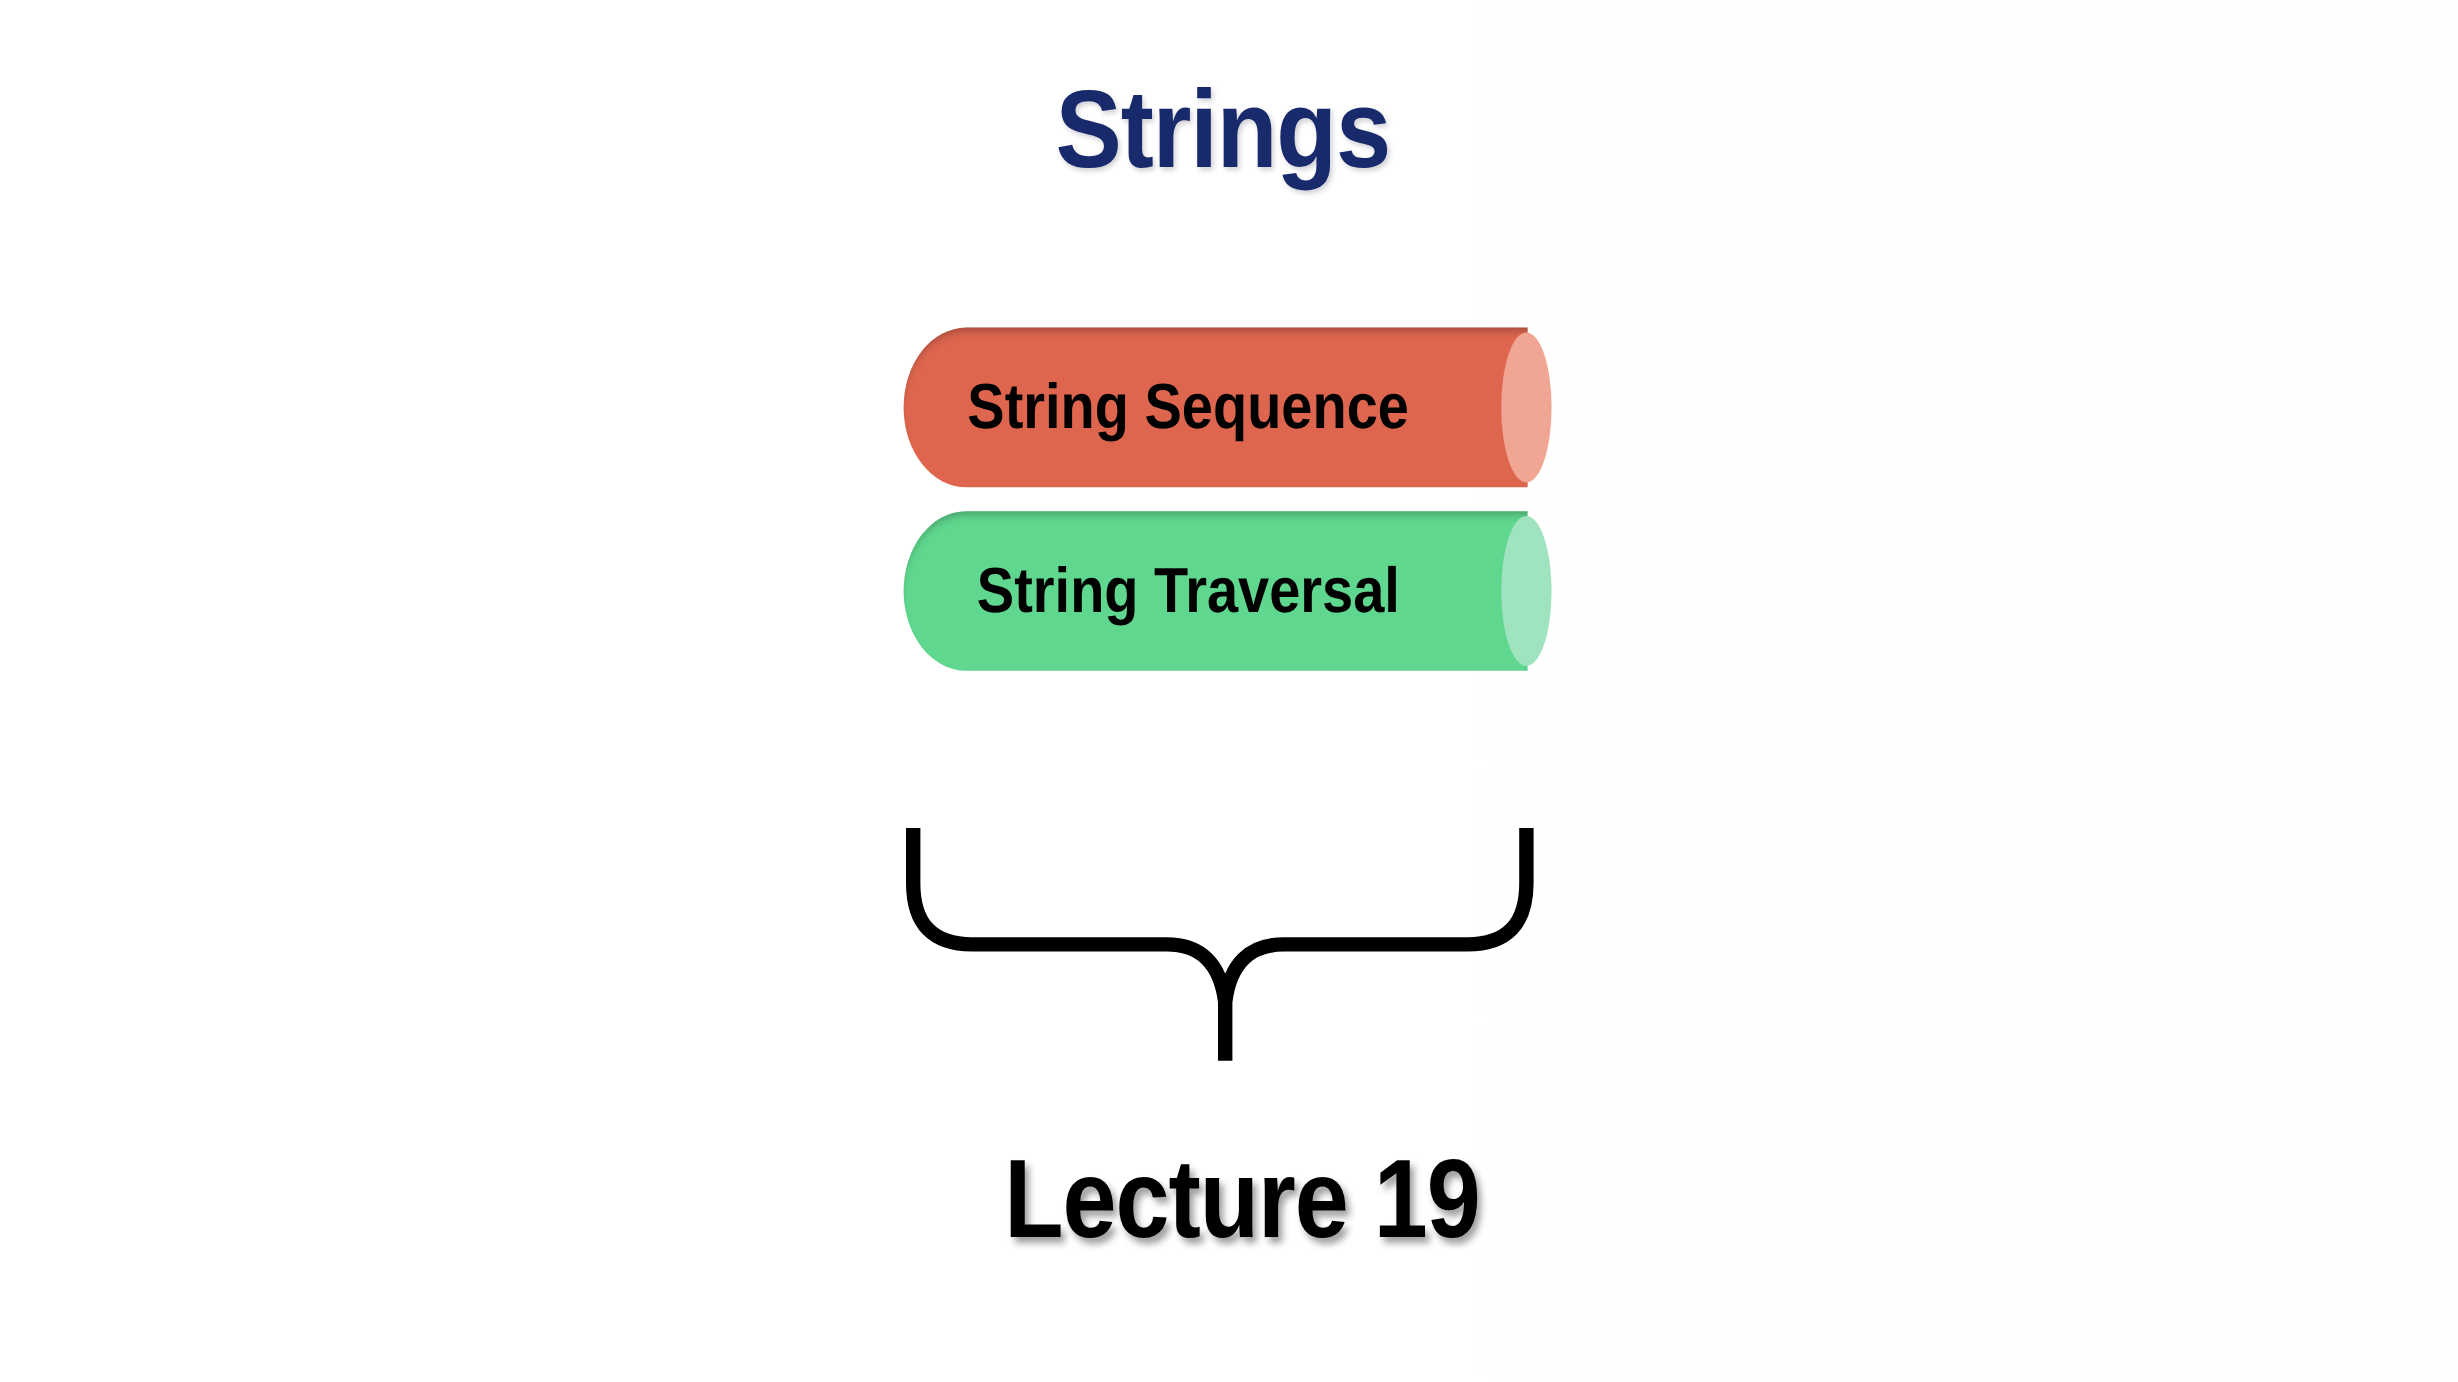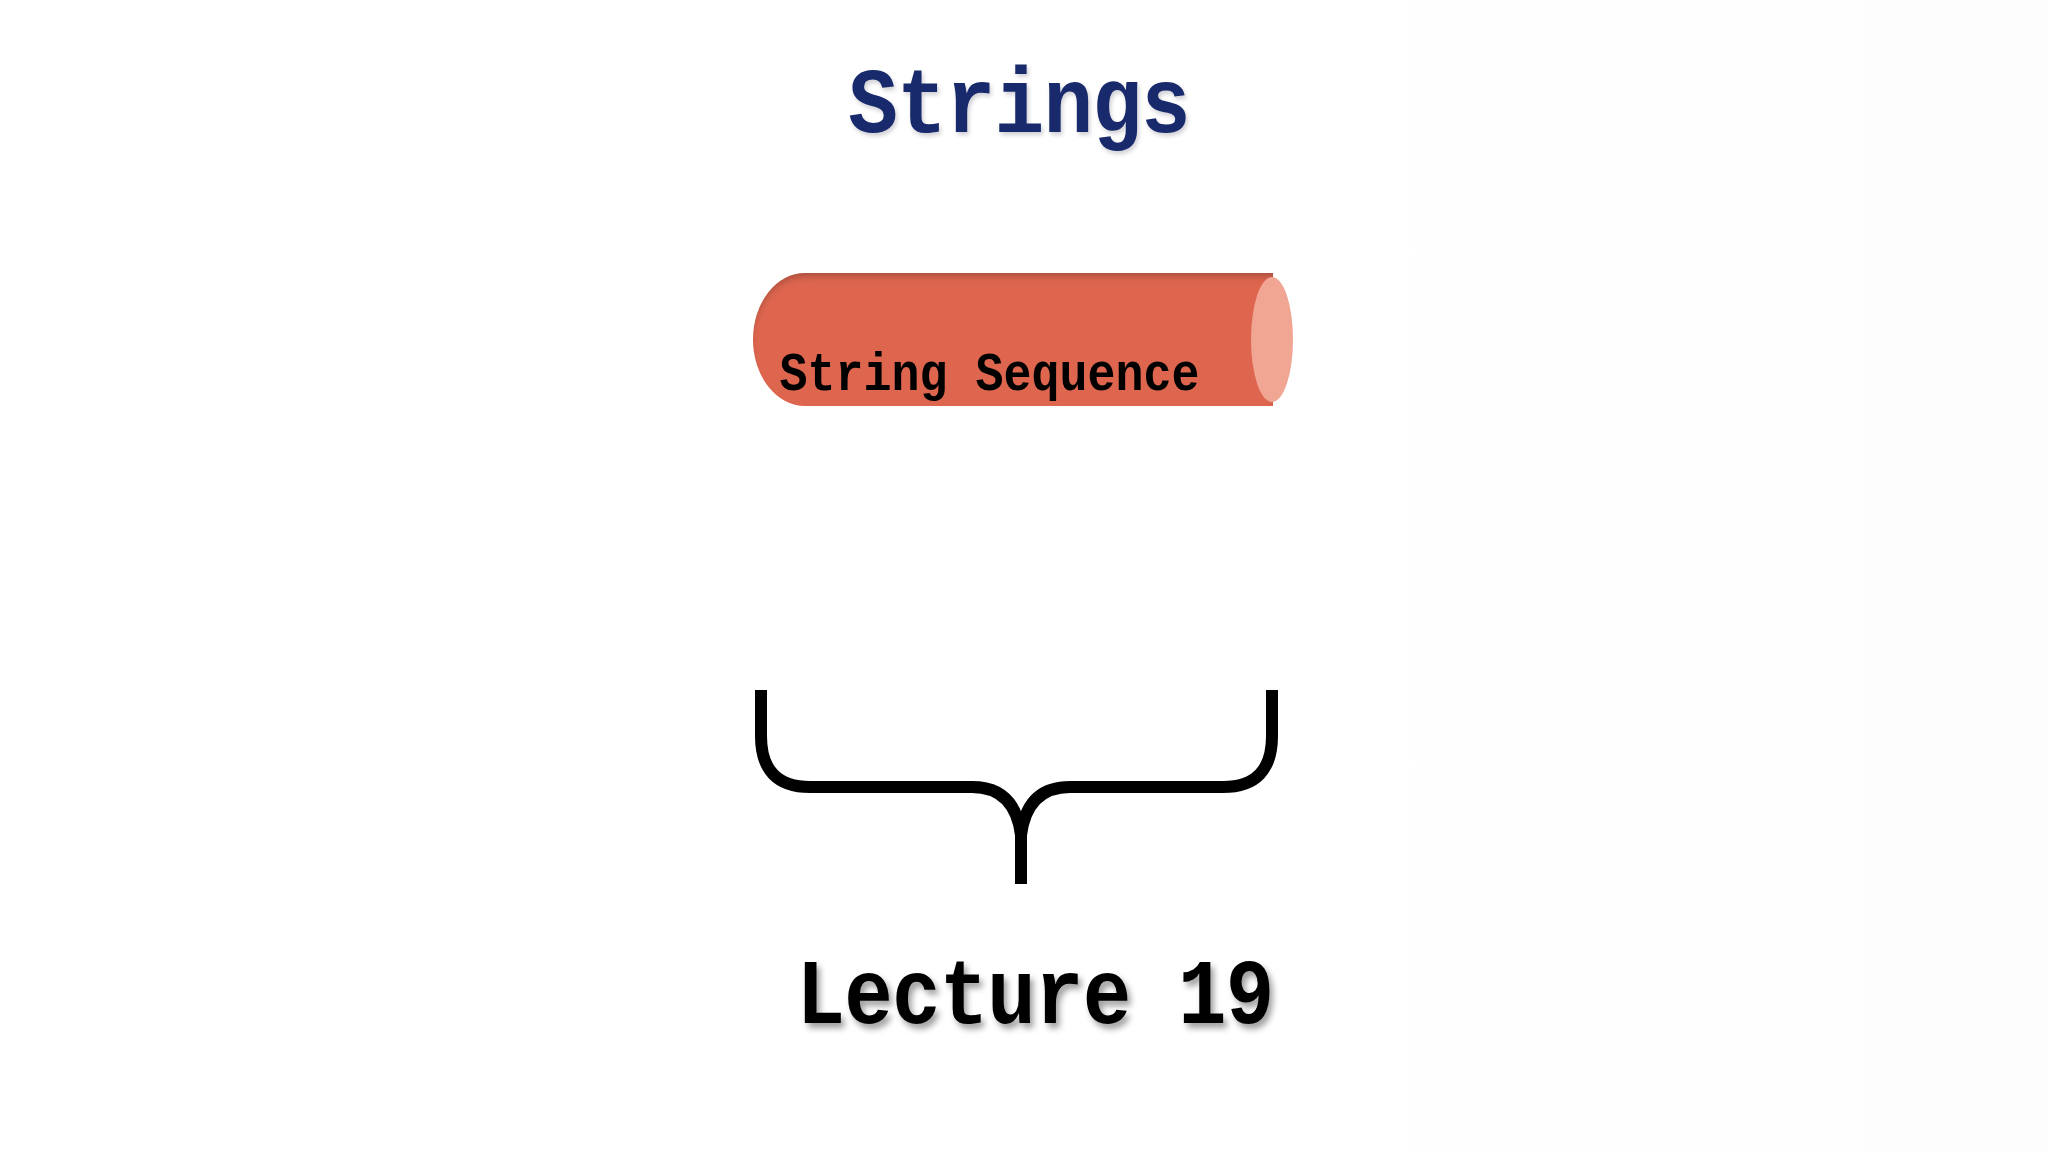--- a/index.html
+++ b/index.html
@@ -6,21 +6,21 @@
     margin: 0;
     padding: 0;
     background: #ffffff;
   }
   .stage {
     position: relative;
     width: 2048px;
     height: 1152px;
     background: linear-gradient(90deg, #ffffff 0%, #ffffff 60%, #fdfdfd 100%);
     overflow: hidden;
-    font-family: Liberation Mono, monospace;
+    font-family: Liberation Sans, sans-serif;
   }
   .title {
     position: absolute;
     left: 0;
     top: 40px;
     width: 2038px;
     height: 136px;
     line-height: 136px;
     text-align: center;
     font-weight: 700;
@@ -37,21 +37,21 @@
     top: 273px;
     width: 541px;
   }
   .cyl {
     position: relative;
     width: 520px;
     height: 133px;
     margin-bottom: 20px;
     border-radius: 52px 0 0 52px / 50% 0 0 50%;
     display: flex;
-    align-items: flex-end;
+    align-items: center;
     justify-content: center;
     padding-right: 46px;
     box-sizing: border-box;
     box-shadow: inset 0 6px 8px -4px rgba(0, 0, 0, 0.30);
   }
   .cyl-label {
     font-weight: 700;
     font-size: 53px;
     color: #000000;
     transform: scaleX(0.88);
@@ -99,20 +99,24 @@
   <div class="title" style="color: rgb(24, 42, 107);">Strings</div>
 
   <div class="stack">
 
     <div class="cyl" style="background: rgb(222, 102, 79);">
       <span class="cyl-label">String Sequence</span>
       <div class="cap" style="background: rgb(241, 165, 147);"></div>
     </div>
 
 
+    <div class="cyl" style="background: rgb(95, 215, 142);">
+      <span class="cyl-label">String Traversal</span>
+      <div class="cap" style="background: rgb(159, 227, 191);"></div>
+    </div>
 
   </div>
 
   <svg class="brace" viewBox="0 0 535 212" xmlns="http://www.w3.org/2000/svg">
     <path d="M 11 10 V 56 Q 11 107 60 107 H 222 Q 265 107 271 155 V 204
              M 522 10 V 56 Q 522 107 473 107 H 320 Q 277 107 271 155 V 204" fill="none" stroke="#000000" stroke-width="12"></path>
   </svg>
 
   <div class="lecture">Lecture 19</div>
 

